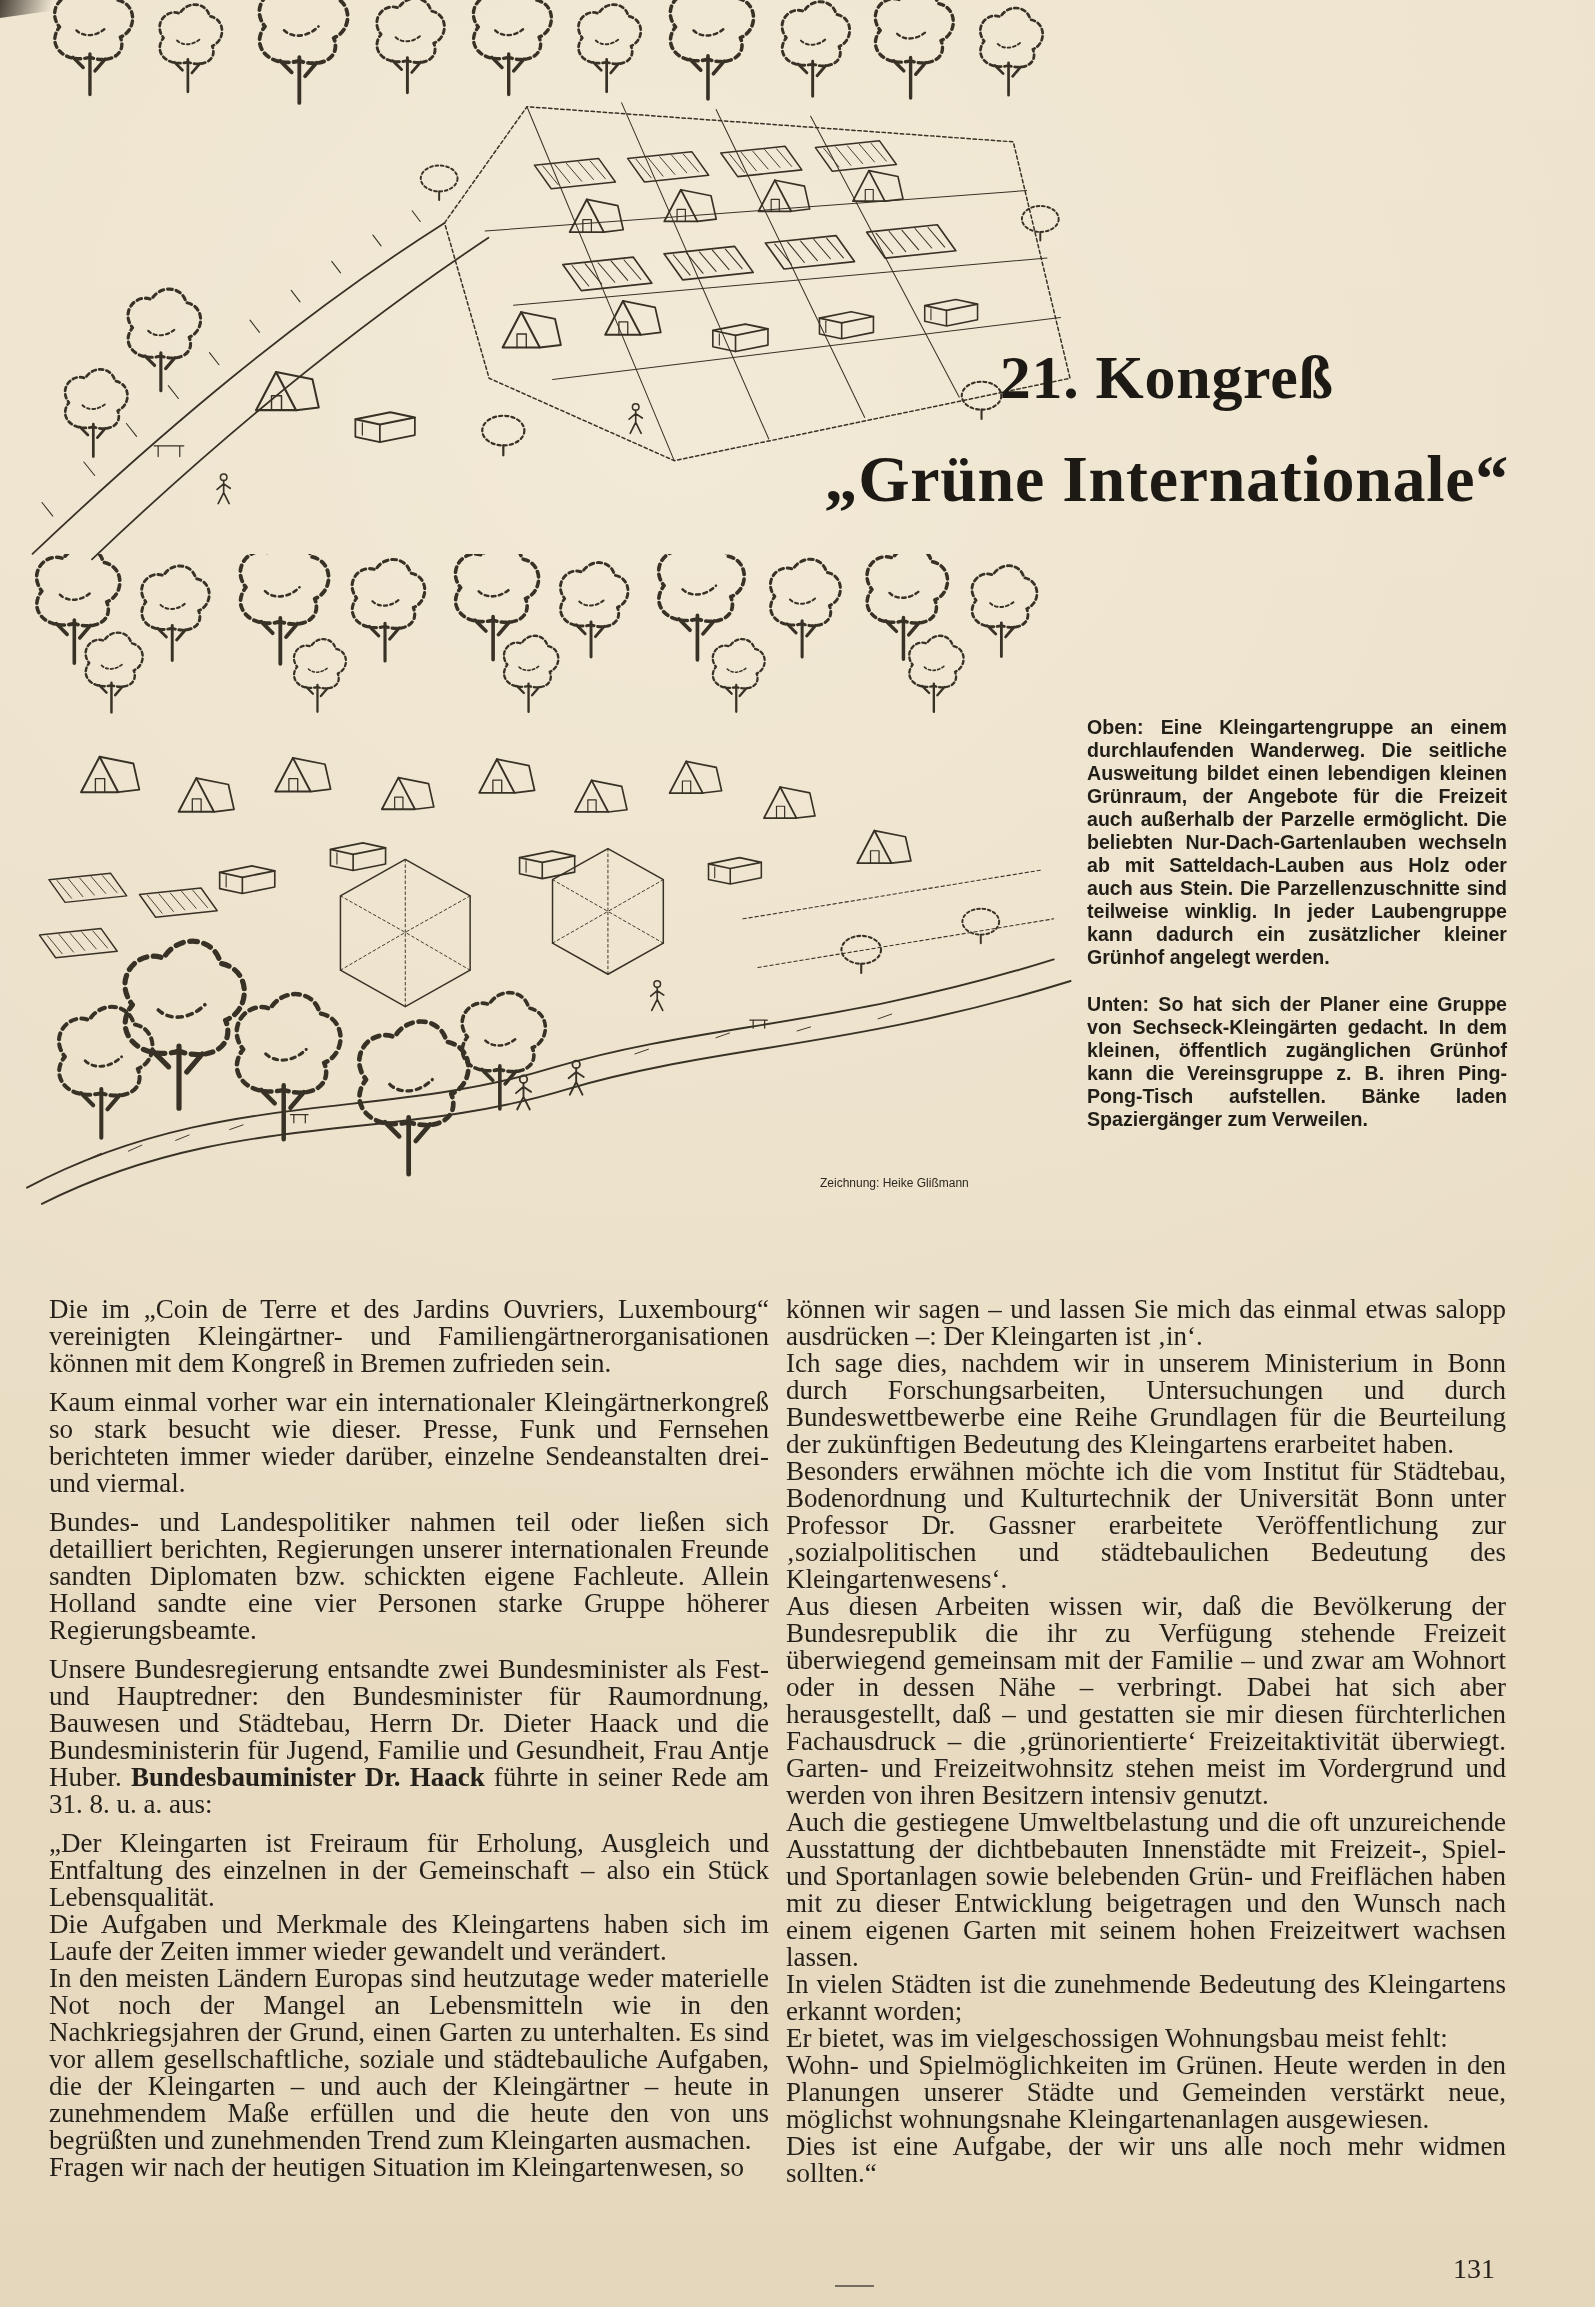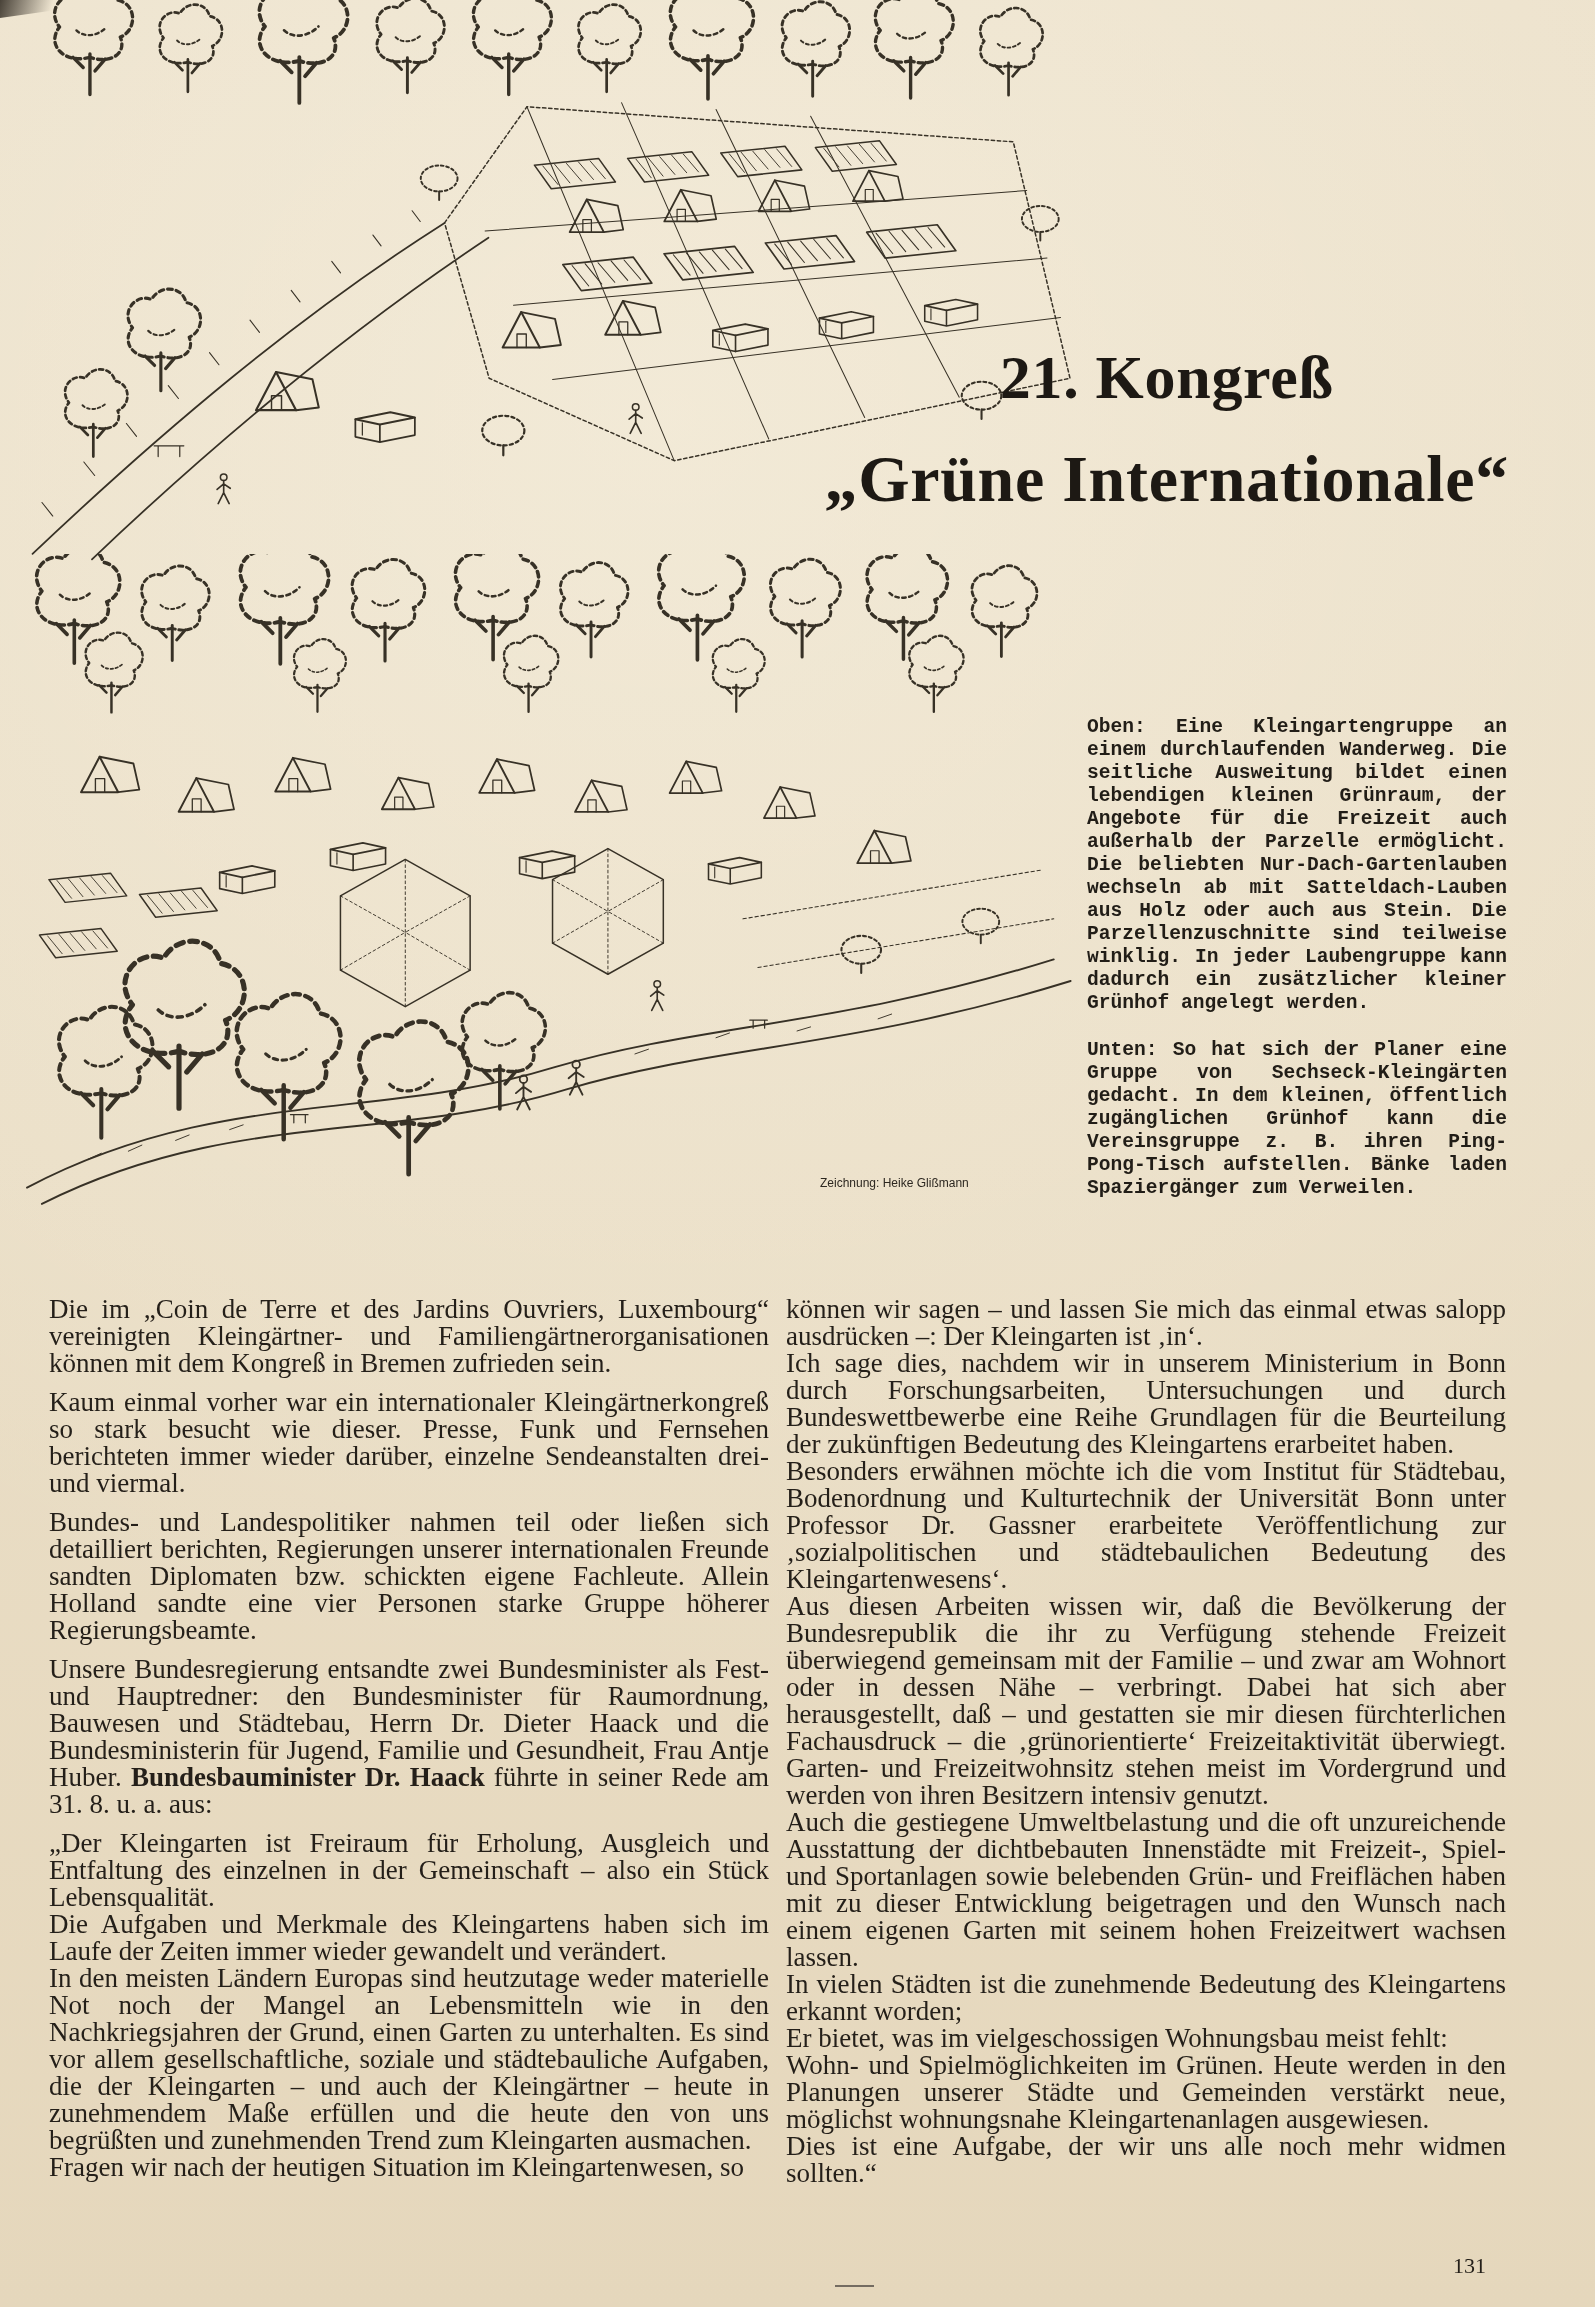--- a/index.html
+++ b/index.html
@@ -35,21 +35,21 @@
   .title-block {
     position: absolute; top: 346px; right: 86px;
     text-align: center; font-weight: bold; color: #1d1914;
   }
   .title-line1 { font-size: 62px; line-height: 1; letter-spacing: 0.7px; }
   .title-line2 { font-size: 66px; line-height: 1; margin-top: 38px; letter-spacing: 0.7px; }
 
   
   .caption-col {
     position: absolute; left: 1087px; top: 716px; width: 420px;
-    font-family: Liberation Mono, monospace;
+    font-family: Liberation Sans, sans-serif;
     font-weight: bold; font-size: 19.6px; line-height: 23px;
     text-align: justify; color: #211d17;
   }
   .caption-block + .caption-block { margin-top: 24px; }
 
   .credit {
     position: absolute; left: 804px; top: 1176px;
     font-family: "Liberation Sans", sans-serif;
     font-size: 12px; color: #2c2720; margin-left: 16px;
   }
@@ -68,21 +68,21 @@
   .group-flush  .body-para { margin-bottom: 0; }
   .seg-bold { font-weight: bold; }
 
   .small-rule {
     position: absolute; left: 835px; top: 2285px;
     width: 39px; height: 2px; background: #57514a; opacity: .8;
   }
 
   .page-number {
     position: absolute; left: 1453px; top: 2253px;
-    font-size: 22px; color: #241f19;
+    font-size: 28px; color: #241f19;
   }
 </style>
 </head>
 <body>
 
 <svg width="0" height="0" style="position:absolute" aria-hidden="true">
   <defs>
     <symbol id="sym-tree" viewBox="0 0 60 70" overflow="visible">
       <path d="M30 68 L30 44 M26 52 L20 46 M33 54 L39 47" stroke-width="2"></path>
       <path d="M30 46 C14 50 4 38 12 28 C4 18 14 6 24 10 C30 0 44 2 46 12 C58 14 58 30 48 34 C52 44 42 50 30 46 Z" stroke-dasharray="3 2.5" stroke-width="2"></path>

